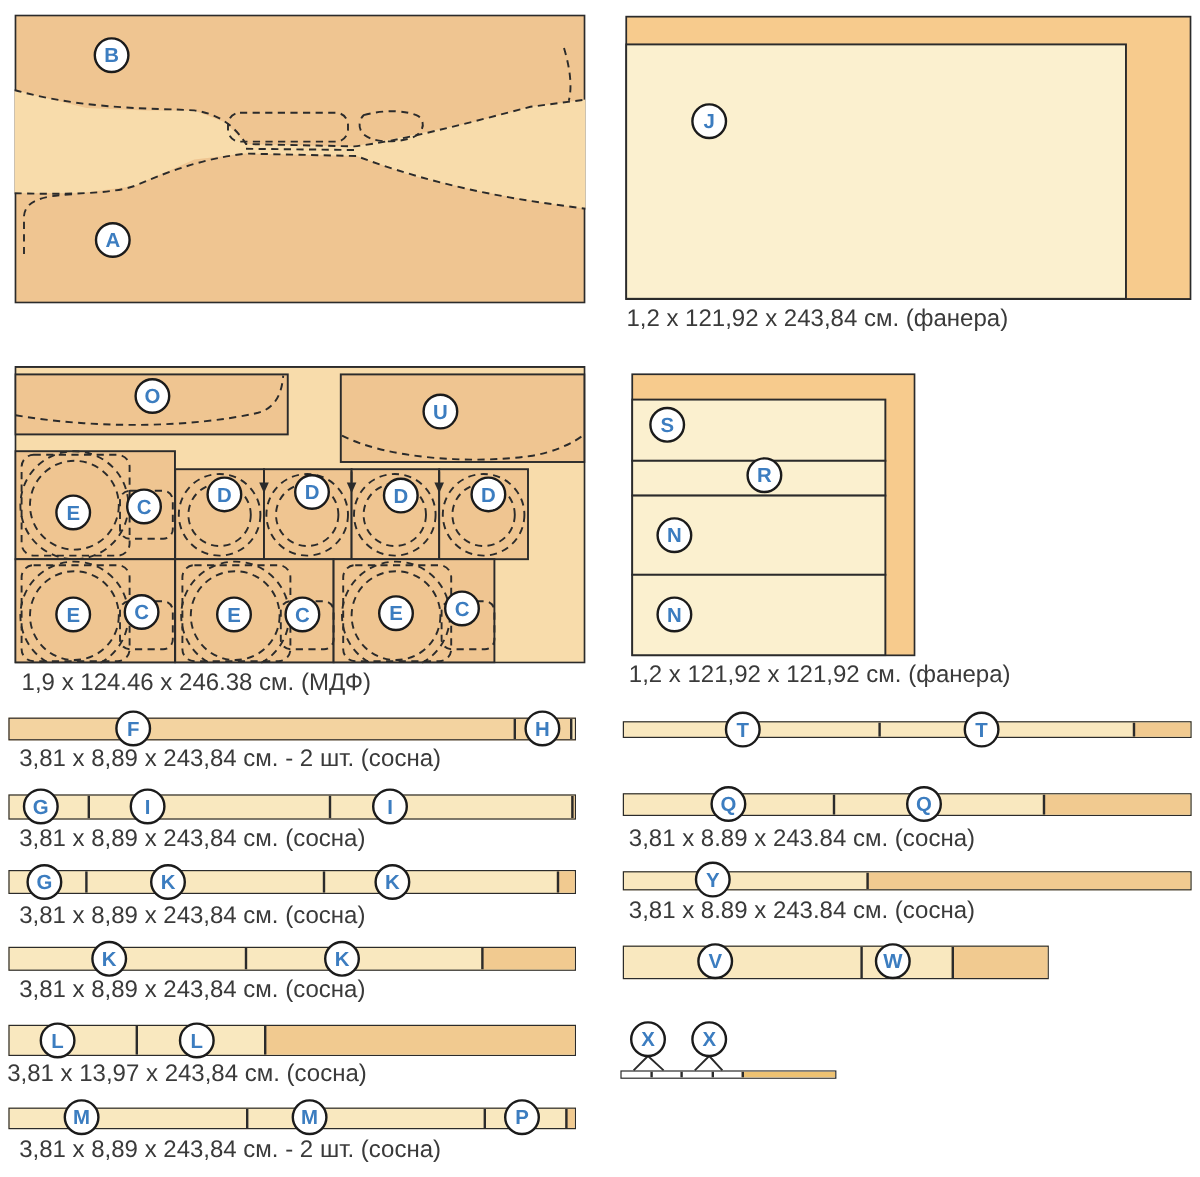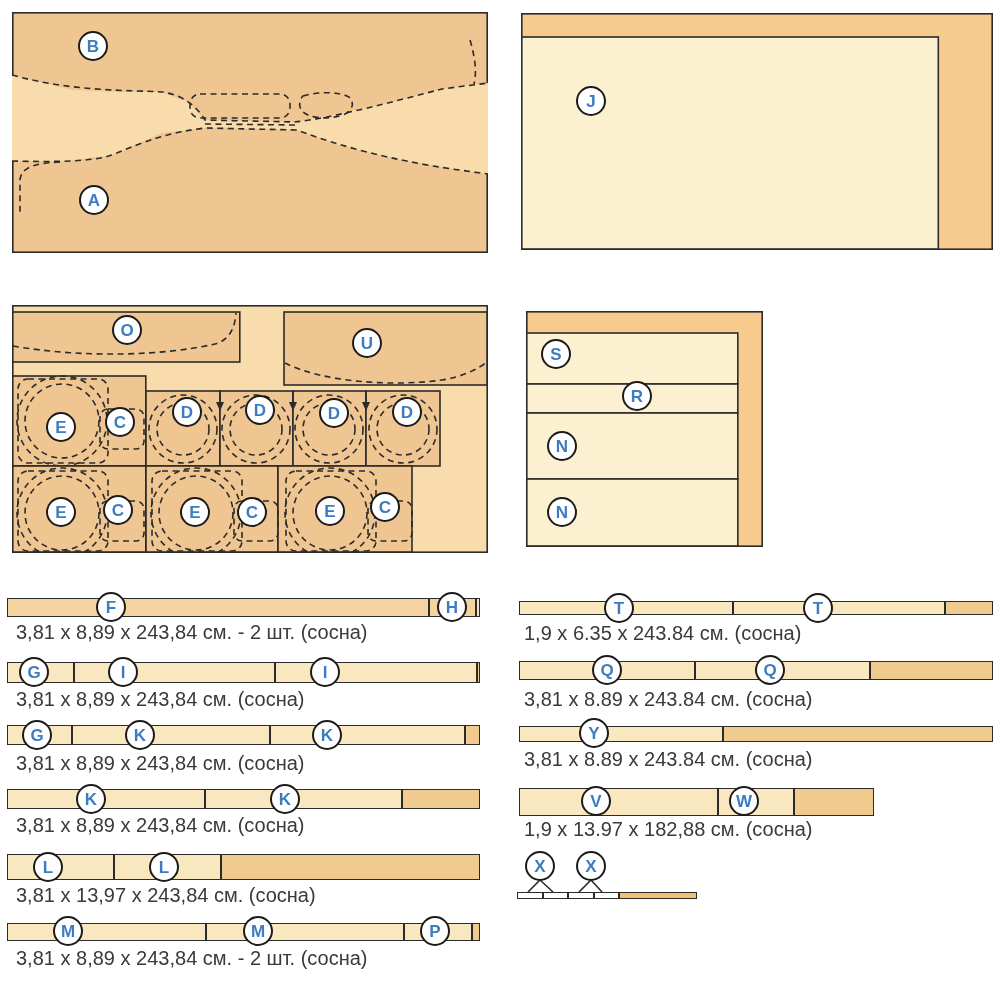--- a/index.html
+++ b/index.html
@@ -37,20 +37,21 @@
     <path class="dash" d="M48,150 C24,151 9,155 8,168 L8,202"></path>
   </svg>
   <div class="lbl" style="left:78px;top:31px">B</div>
   <div class="lbl" style="left:79px;top:185px">A</div>
 
   <svg class="abs" style="left:521px;top:13px;z-index:1" width="472" height="237" viewBox="0 0 472 237">
     <rect x="0.8" y="0.8" width="470.4" height="235.4" fill="var(--orange_frame)" class="solid"></rect>
     <rect x="0.8" y="24" width="416.5" height="212" fill="var(--cream)" class="solid"></rect>
   </svg>
   <div class="lbl" style="left:576px;top:86px">J</div>
+  <div class="cap" style="left:522px;top:255px">1,2 x 121,92 x 243,84 см. (фанера)</div>
 
   <svg class="abs" style="left:12px;top:305px;z-index:1" width="476" height="248" viewBox="0 0 476 248">
     <rect x="0.8" y="0.8" width="474.4" height="246.4" fill="var(--tan_light)" class="solid"></rect>
 
     <rect x="0.8" y="7" width="227" height="50" fill="var(--tan_dark)" class="solid"></rect>
     <path class="dash" d="M1,41 C70,53 150,51 203,39 C218,35 223,22 224,8"></path>
 
     <rect x="272" y="7" width="203" height="73" fill="var(--tan_dark)" class="solid"></rect>
     <path class="dash" d="M273,58 C310,77 380,82 430,75 C450,72 466,64 475,57"></path>
 
@@ -108,32 +109,34 @@
   <div class="lbl" style="left:172px;top:397px">D</div>
   <div class="lbl" style="left:245px;top:395px">D</div>
   <div class="lbl" style="left:319px;top:398px">D</div>
   <div class="lbl" style="left:392px;top:397px">D</div>
   <div class="lbl" style="left:46px;top:497px">E</div>
   <div class="lbl" style="left:103px;top:495px">C</div>
   <div class="lbl" style="left:180px;top:497px">E</div>
   <div class="lbl" style="left:237px;top:497px">C</div>
   <div class="lbl" style="left:315px;top:496px">E</div>
   <div class="lbl" style="left:370px;top:492px">C</div>
+  <div class="cap" style="left:18px;top:558px">1,9 x 124.46 x 246.38 см. (МДФ)</div>
 
   <svg class="abs" style="left:526px;top:311px;z-index:1" width="237" height="236" viewBox="0 0 237 236">
     <rect x="0.8" y="0.8" width="235.4" height="234.4" fill="var(--orange_frame)" class="solid"></rect>
     <rect x="0.8" y="22" width="211" height="51" fill="var(--cream)" class="solid"></rect>
     <rect x="0.8" y="73" width="211" height="29" fill="var(--cream)" class="solid"></rect>
     <rect x="0.8" y="102" width="211" height="66" fill="var(--cream)" class="solid"></rect>
     <rect x="0.8" y="168" width="211" height="67" fill="var(--cream)" class="solid"></rect>
   </svg>
   <div class="lbl" style="left:541px;top:339px">S</div>
   <div class="lbl" style="left:622px;top:381px">R</div>
   <div class="lbl" style="left:547px;top:431px">N</div>
   <div class="lbl" style="left:547px;top:497px">N</div>
+  <div class="cap" style="left:524px;top:551px">1,2 x 121,92 x 121,92 см. (фанера)</div>
 
   <div class="strip" style="left:7px;top:598px;width:473px;height:19px;background:var(--strip_tan)">
     <div class="seg" style="left:467px;right:0;background:var(--strip_cream)"></div>
     <div class="divider" style="left:420px"></div>
       <div class="divider" style="left:467px"></div>
   </div>
   <div class="lbl" style="left:96px;top:592px">F</div>
   <div class="lbl" style="left:437px;top:592px">H</div>
   <div class="cap" style="left:16px;top:621px">3,81 x 8,89 x 243,84 см. - 2 шт. (сосна)</div>
 
@@ -168,41 +171,40 @@
   <div class="lbl" style="left:270px;top:784px">K</div>
   <div class="cap" style="left:16px;top:814px">3,81 x 8,89 x 243,84 см. (сосна)</div>
 
   <div class="strip" style="left:7px;top:854px;width:473px;height:26px;background:var(--strip_cream)">
     <div class="seg" style="left:212px;right:0;background:var(--offcut_tan)"></div>
     <div class="divider" style="left:105px"></div>
       <div class="divider" style="left:212px"></div>
   </div>
   <div class="lbl" style="left:33px;top:852px">L</div>
   <div class="lbl" style="left:149px;top:852px">L</div>
-  <div class="cap" style="left:16px;top:884px">3,81 x 13,97 x 243,84 см. (сосна)</div>
+  <div class="cap" style="left:6px;top:884px">3,81 x 13,97 x 243,84 см. (сосна)</div>
 
   <div class="strip" style="left:7px;top:923px;width:473px;height:18px;background:var(--strip_cream)">
     <div class="seg" style="left:463px;right:0;background:var(--offcut_tan)"></div>
     <div class="divider" style="left:197px"></div>
       <div class="divider" style="left:395px"></div>
       <div class="divider" style="left:463px"></div>
   </div>
   <div class="lbl" style="left:53px;top:916px">M</div>
   <div class="lbl" style="left:243px;top:916px">M</div>
   <div class="lbl" style="left:420px;top:916px">P</div>
   <div class="cap" style="left:16px;top:947px">3,81 x 8,89 x 243,84 см. - 2 шт. (сосна)</div>
 
   <div class="strip" style="left:519px;top:601px;width:474px;height:14px;background:var(--strip_cream)">
     <div class="seg" style="left:424px;right:0;background:var(--offcut_tan)"></div>
     <div class="divider" style="left:212px"></div>
       <div class="divider" style="left:424px"></div>
   </div>
   <div class="lbl" style="left:604px;top:593px">T</div>
   <div class="lbl" style="left:803px;top:593px">T</div>
-  <div class="cap" style="left:524px;top:622px">1,9 x 6.35 x 243.84 см. (сосна)</div>
 
   <div class="strip" style="left:519px;top:661px;width:474px;height:19px;background:var(--strip_cream)">
     <div class="seg" style="left:349px;right:0;background:var(--offcut_tan)"></div>
     <div class="divider" style="left:174px"></div>
       <div class="divider" style="left:349px"></div>
   </div>
   <div class="lbl" style="left:592px;top:655px">Q</div>
   <div class="lbl" style="left:755px;top:655px">Q</div>
   <div class="cap" style="left:524px;top:688px">3,81 x 8.89 x 243.84 см. (сосна)</div>
 
@@ -213,21 +215,20 @@
   <div class="lbl" style="left:579px;top:718px">Y</div>
   <div class="cap" style="left:524px;top:748px">3,81 x 8.89 x 243.84 см. (сосна)</div>
 
   <div class="strip" style="left:519px;top:788px;width:355px;height:28px;background:var(--strip_cream)">
     <div class="seg" style="left:273px;right:0;background:var(--offcut_tan)"></div>
     <div class="divider" style="left:197px"></div>
       <div class="divider" style="left:273px"></div>
   </div>
   <div class="lbl" style="left:581px;top:786px">V</div>
   <div class="lbl" style="left:729px;top:786px">W</div>
-  <div class="cap" style="left:524px;top:818px">1,9 x 13.97 x 182,88 см. (сосна)</div>
 
   <div class="lbl" style="left:525px;top:851px">X</div>
   <div class="lbl" style="left:576px;top:851px">X</div>
   <svg class="abs" style="left:515px;top:873px;z-index:3" width="100" height="22" viewBox="0 0 100 22">
     <path class="solid" fill="none" d="M25,7 L13,19 M25,7 L38,19 M76,7 L64,19 M76,7 L87,19" stroke-width="1.4"></path>
   </svg>
   <div class="strip" style="left:517px;top:892px;width:180px;height:7px;background:#ffffff">
     <div class="seg" style="left:100px;right:0;background:var(--gold)"></div>
     <div class="divider" style="left:24px"></div>
       <div class="divider" style="left:49px"></div>

